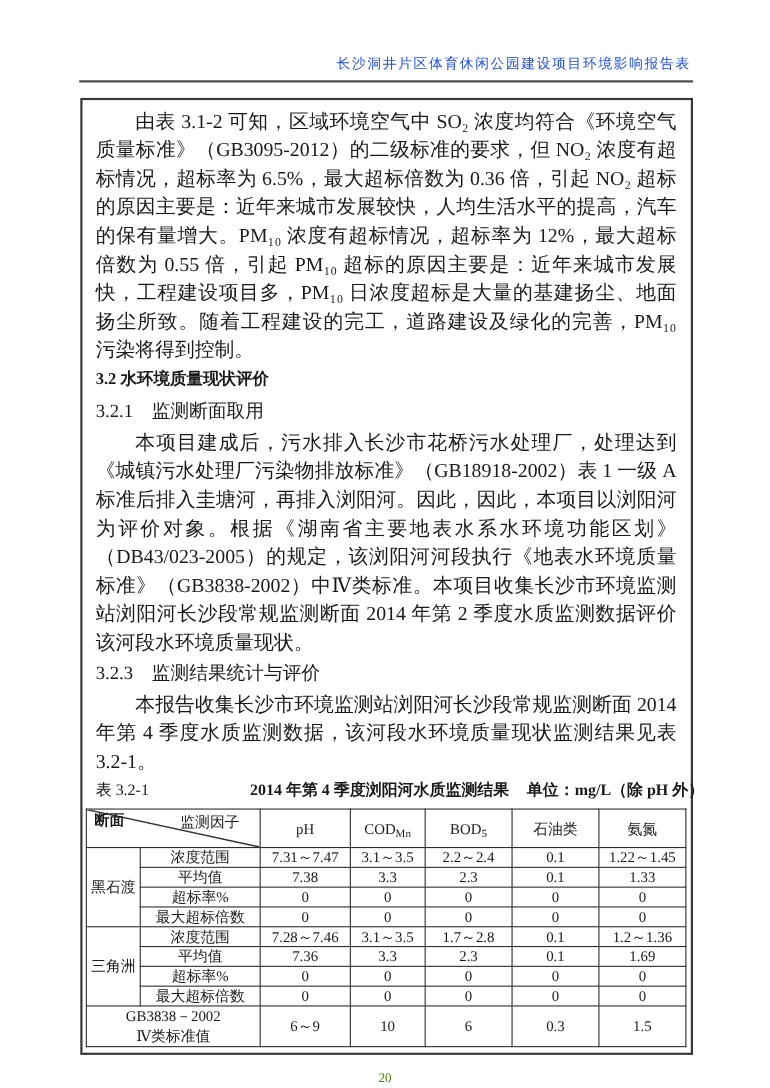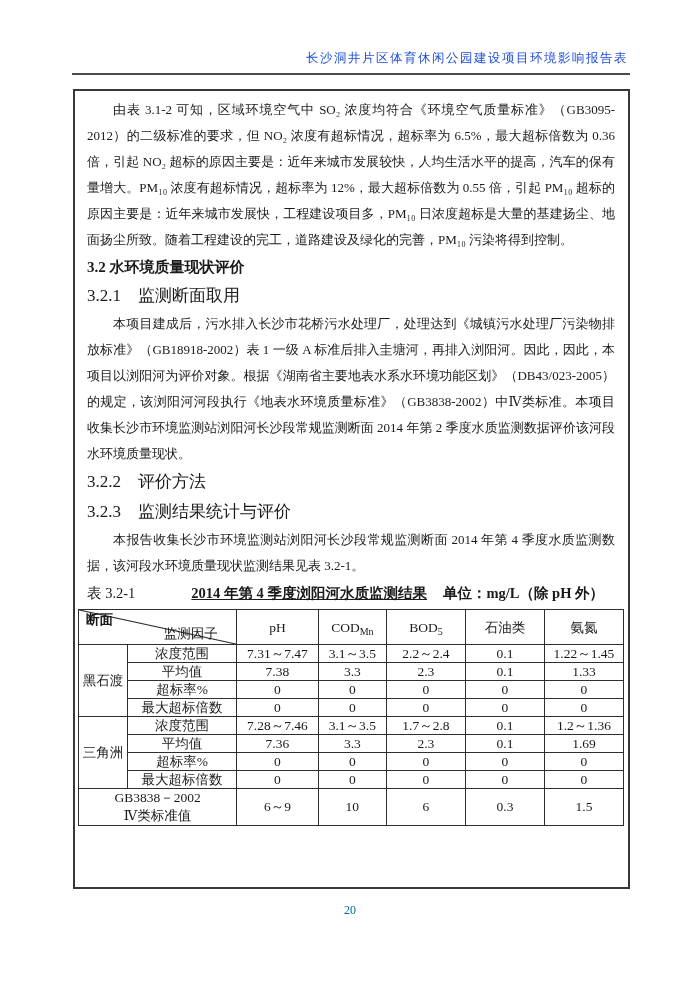--- a/index.html
+++ b/index.html
@@ -19,34 +19,34 @@
     border:none;border-top:2.5px solid #4b4b4b;height:0;
   }
   .content-box{
     margin:14px 70px 0 73px;
     border:2px solid #383838;
     padding:6px 13px 5px 12px;
     min-height:800px;
     box-sizing:border-box;
   }
   .para{
-    font-size:13px;line-height:26px;text-align:justify;
+    font-size:18px;line-height:26px;text-align:justify;
     text-indent:2em;margin:0;
   }
   .h1{
     font-size:15px;font-weight:bold;line-height:28px;margin:0;
   }
   .h2{
     font-size:17px;font-weight:normal;line-height:30px;margin:0;
   }
   .caption{
     font-size:14.5px;line-height:28px;white-space:nowrap;margin:0;
   }
   .caption .cap-label{font-weight:normal;}
-  .caption .cap-title{font-weight:bold;margin-left:56px;text-decoration:underline;}
+  .caption .cap-title{font-weight:bold;margin-left:92px;}
   .caption .cap-unit{font-weight:bold;margin-left:16px;}
   table.monitor{
     border-collapse:collapse;
     width:calc(100% + 18px);
     margin:2px -9px 0 -9px;
     table-layout:fixed;
     font-size:13.5px;
     border:1.5px solid #2e2e2e;
   }
   table.monitor th,table.monitor td{
@@ -54,43 +54,42 @@
     text-align:center;vertical-align:middle;
     padding:0 2px;line-height:17px;
     font-weight:normal;
     overflow:hidden;
   }
   table.monitor .hdr-row th{height:34px;}
   table.monitor .data-row td{height:17px;}
   table.monitor .std-row td{height:36px;line-height:18px;}
   .corner-cell{position:relative;padding:0;}
   .corner-cell svg{position:absolute;left:0;top:0;width:100%;height:100%;display:block;}
-  .corner-top{position:absolute;top:15px;left:54%;white-space:nowrap;text-align:center;}
+  .corner-top{position:absolute;top:3px;left:54%;white-space:nowrap;text-align:center;}
   .corner-bottom{position:absolute;bottom:16px;left:7px;white-space:nowrap;font-weight:bold;}
   .group-cell{line-height:22px;word-break:break-all;padding:0 6px;}
   sub.u{font-size:10px;vertical-align:-3px;line-height:0;}
   .page-number{
-    text-align:center;font-size:12px;color:#0369a1;margin-top:14px;
+    text-align:center;font-size:12px;color:#4d7c0f;margin-top:14px;
   }
 </style>
 </head>
 <body>
 
 <div class="running-header">长沙洞井片区体育休闲公园建设项目环境影响报告表</div>
 <hr class="head-rule">
 
 <div class="content-box">
 
   <p class="para">由表 3.1-2 可知，区域环境空气中 SO₂ 浓度均符合《环境空气质量标准》（GB3095-2012）的二级标准的要求，但 NO₂ 浓度有超标情况，超标率为 6.5%，最大超标倍数为 0.36 倍，引起 NO₂ 超标的原因主要是：近年来城市发展较快，人均生活水平的提高，汽车的保有量增大。PM₁₀ 浓度有超标情况，超标率为 12%，最大超标倍数为 0.55 倍，引起 PM₁₀ 超标的原因主要是：近年来城市发展快，工程建设项目多，PM₁₀ 日浓度超标是大量的基建扬尘、地面扬尘所致。随着工程建设的完工，道路建设及绿化的完善，PM₁₀ 污染将得到控制。</p>
 
   <p class="h1">3.2 水环境质量现状评价</p>
   <p class="h2">3.2.1　监测断面取用</p>
   <p class="para">本项目建成后，污水排入长沙市花桥污水处理厂，处理达到《城镇污水处理厂污染物排放标准》（GB18918-2002）表 1 一级 A 标准后排入圭塘河，再排入浏阳河。因此，因此，本项目以浏阳河为评价对象。根据《湖南省主要地表水系水环境功能区划》（DB43/023-2005）的规定，该浏阳河河段执行《地表水环境质量标准》（GB3838-2002）中Ⅳ类标准。本项目收集长沙市环境监测站浏阳河长沙段常规监测断面 2014 年第 2 季度水质监测数据评价该河段水环境质量现状。</p>
 
-  <p class="h2">3.2.2　评价方法</p>
 
   <p class="h2">3.2.3　监测结果统计与评价</p>
   <p class="para">本报告收集长沙市环境监测站浏阳河长沙段常规监测断面 2014 年第 4 季度水质监测数据，该河段水环境质量现状监测结果见表 3.2-1。</p>
 
   <p class="caption">
     <span class="cap-label">表 3.2-1</span><span class="cap-title">2014 年第 4 季度浏阳河水质监测结果</span><span class="cap-unit">单位：mg/L（除 pH 外）</span>
   </p>
 
   <table class="monitor">
     <colgroup>

